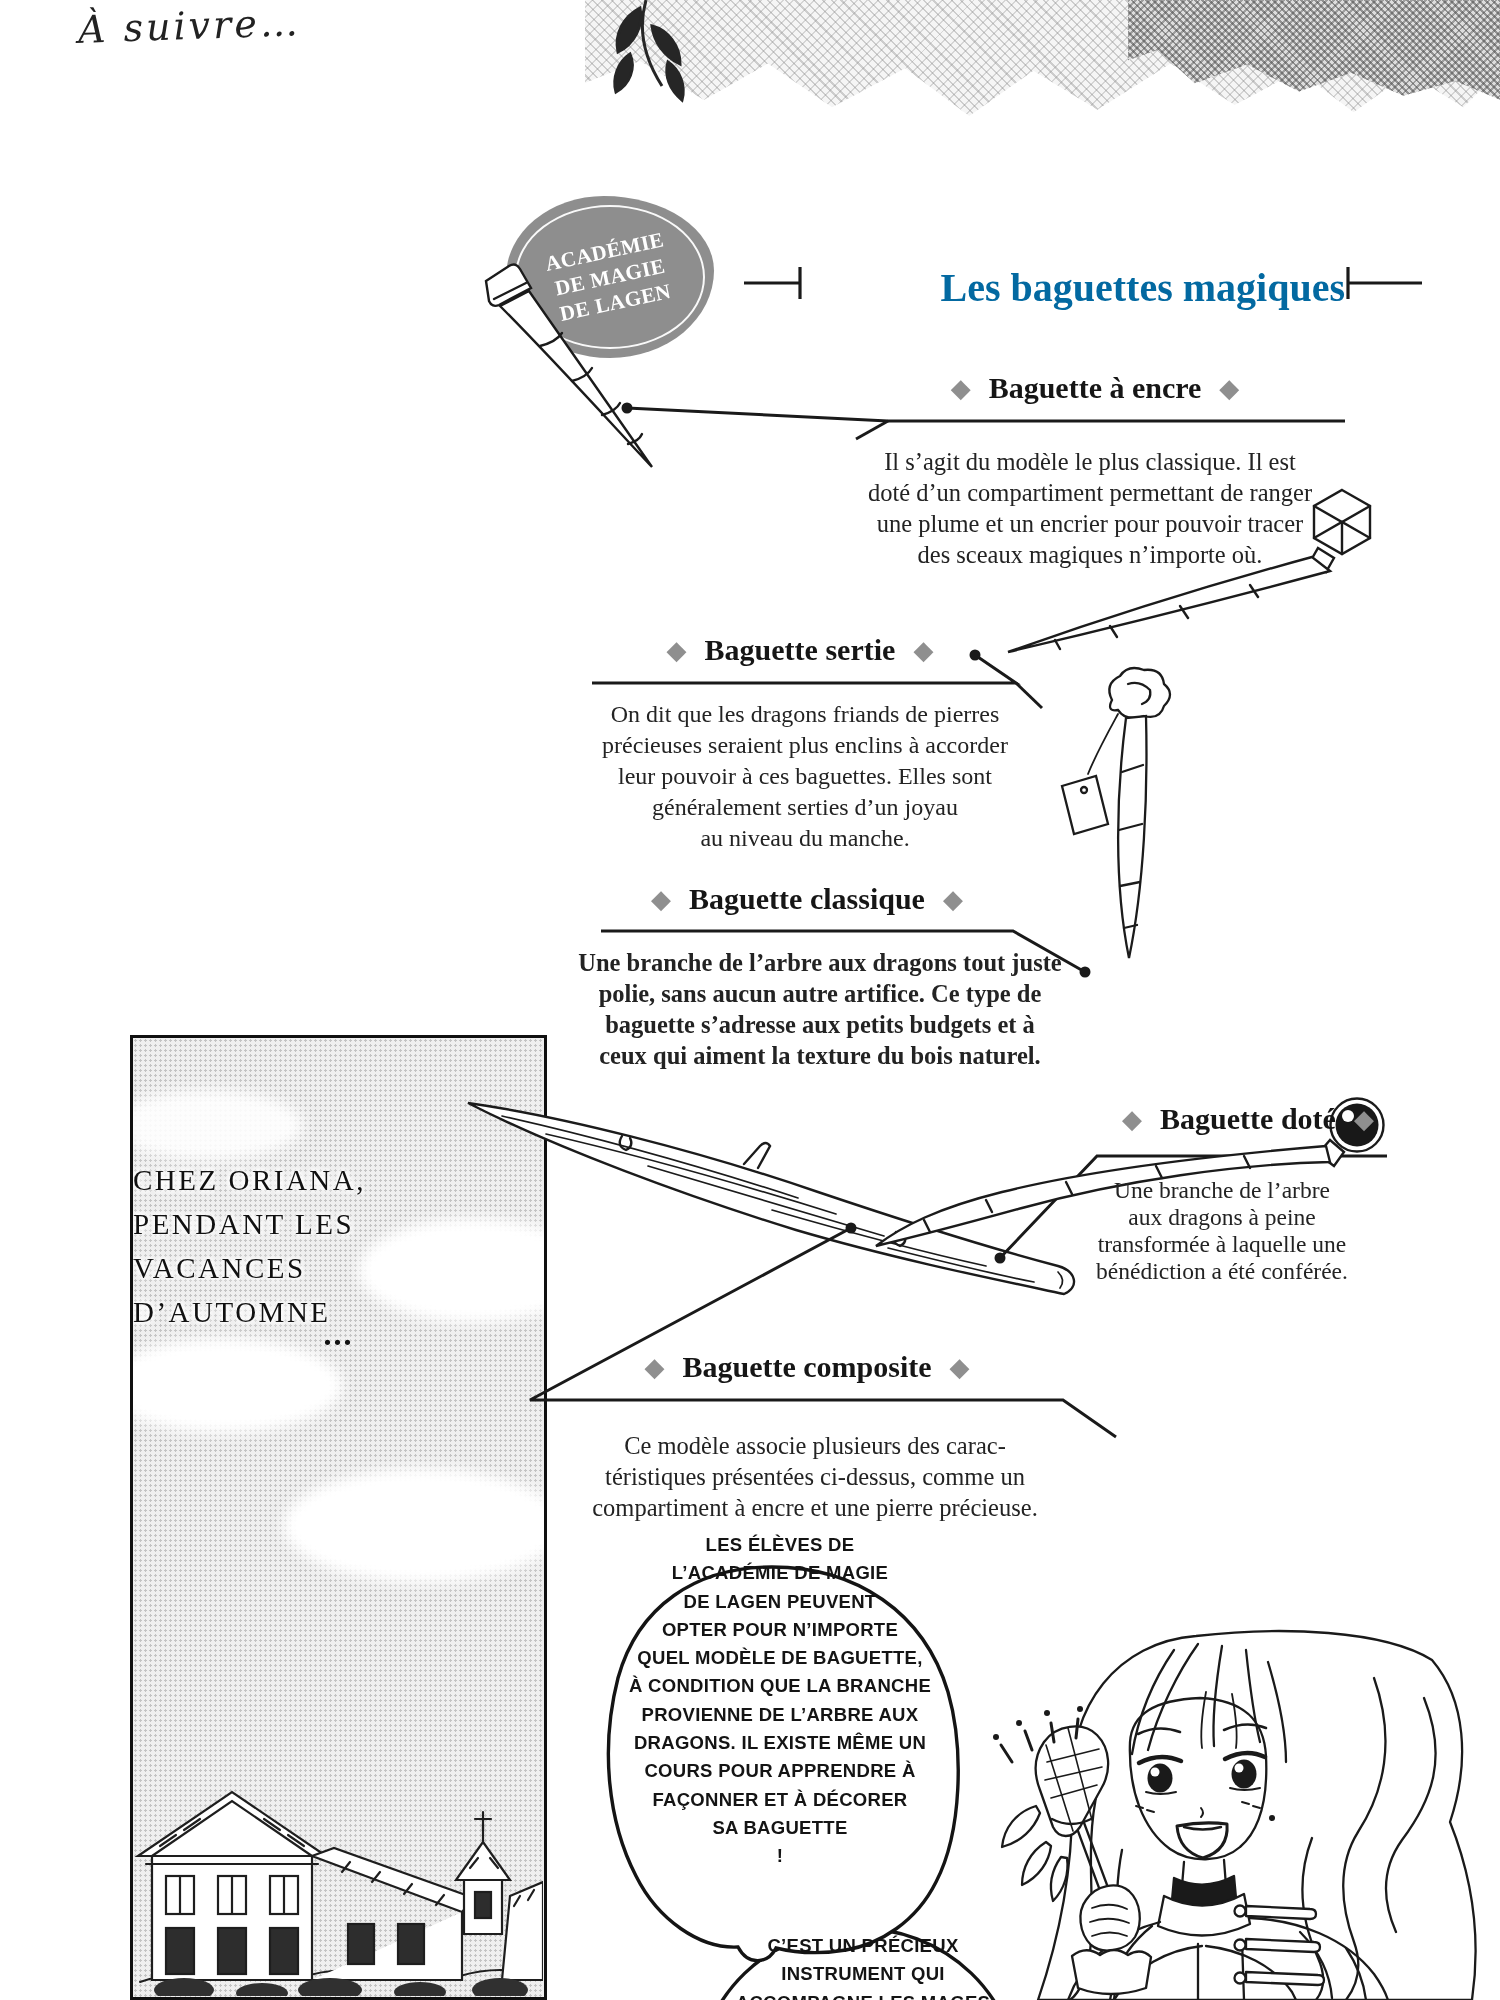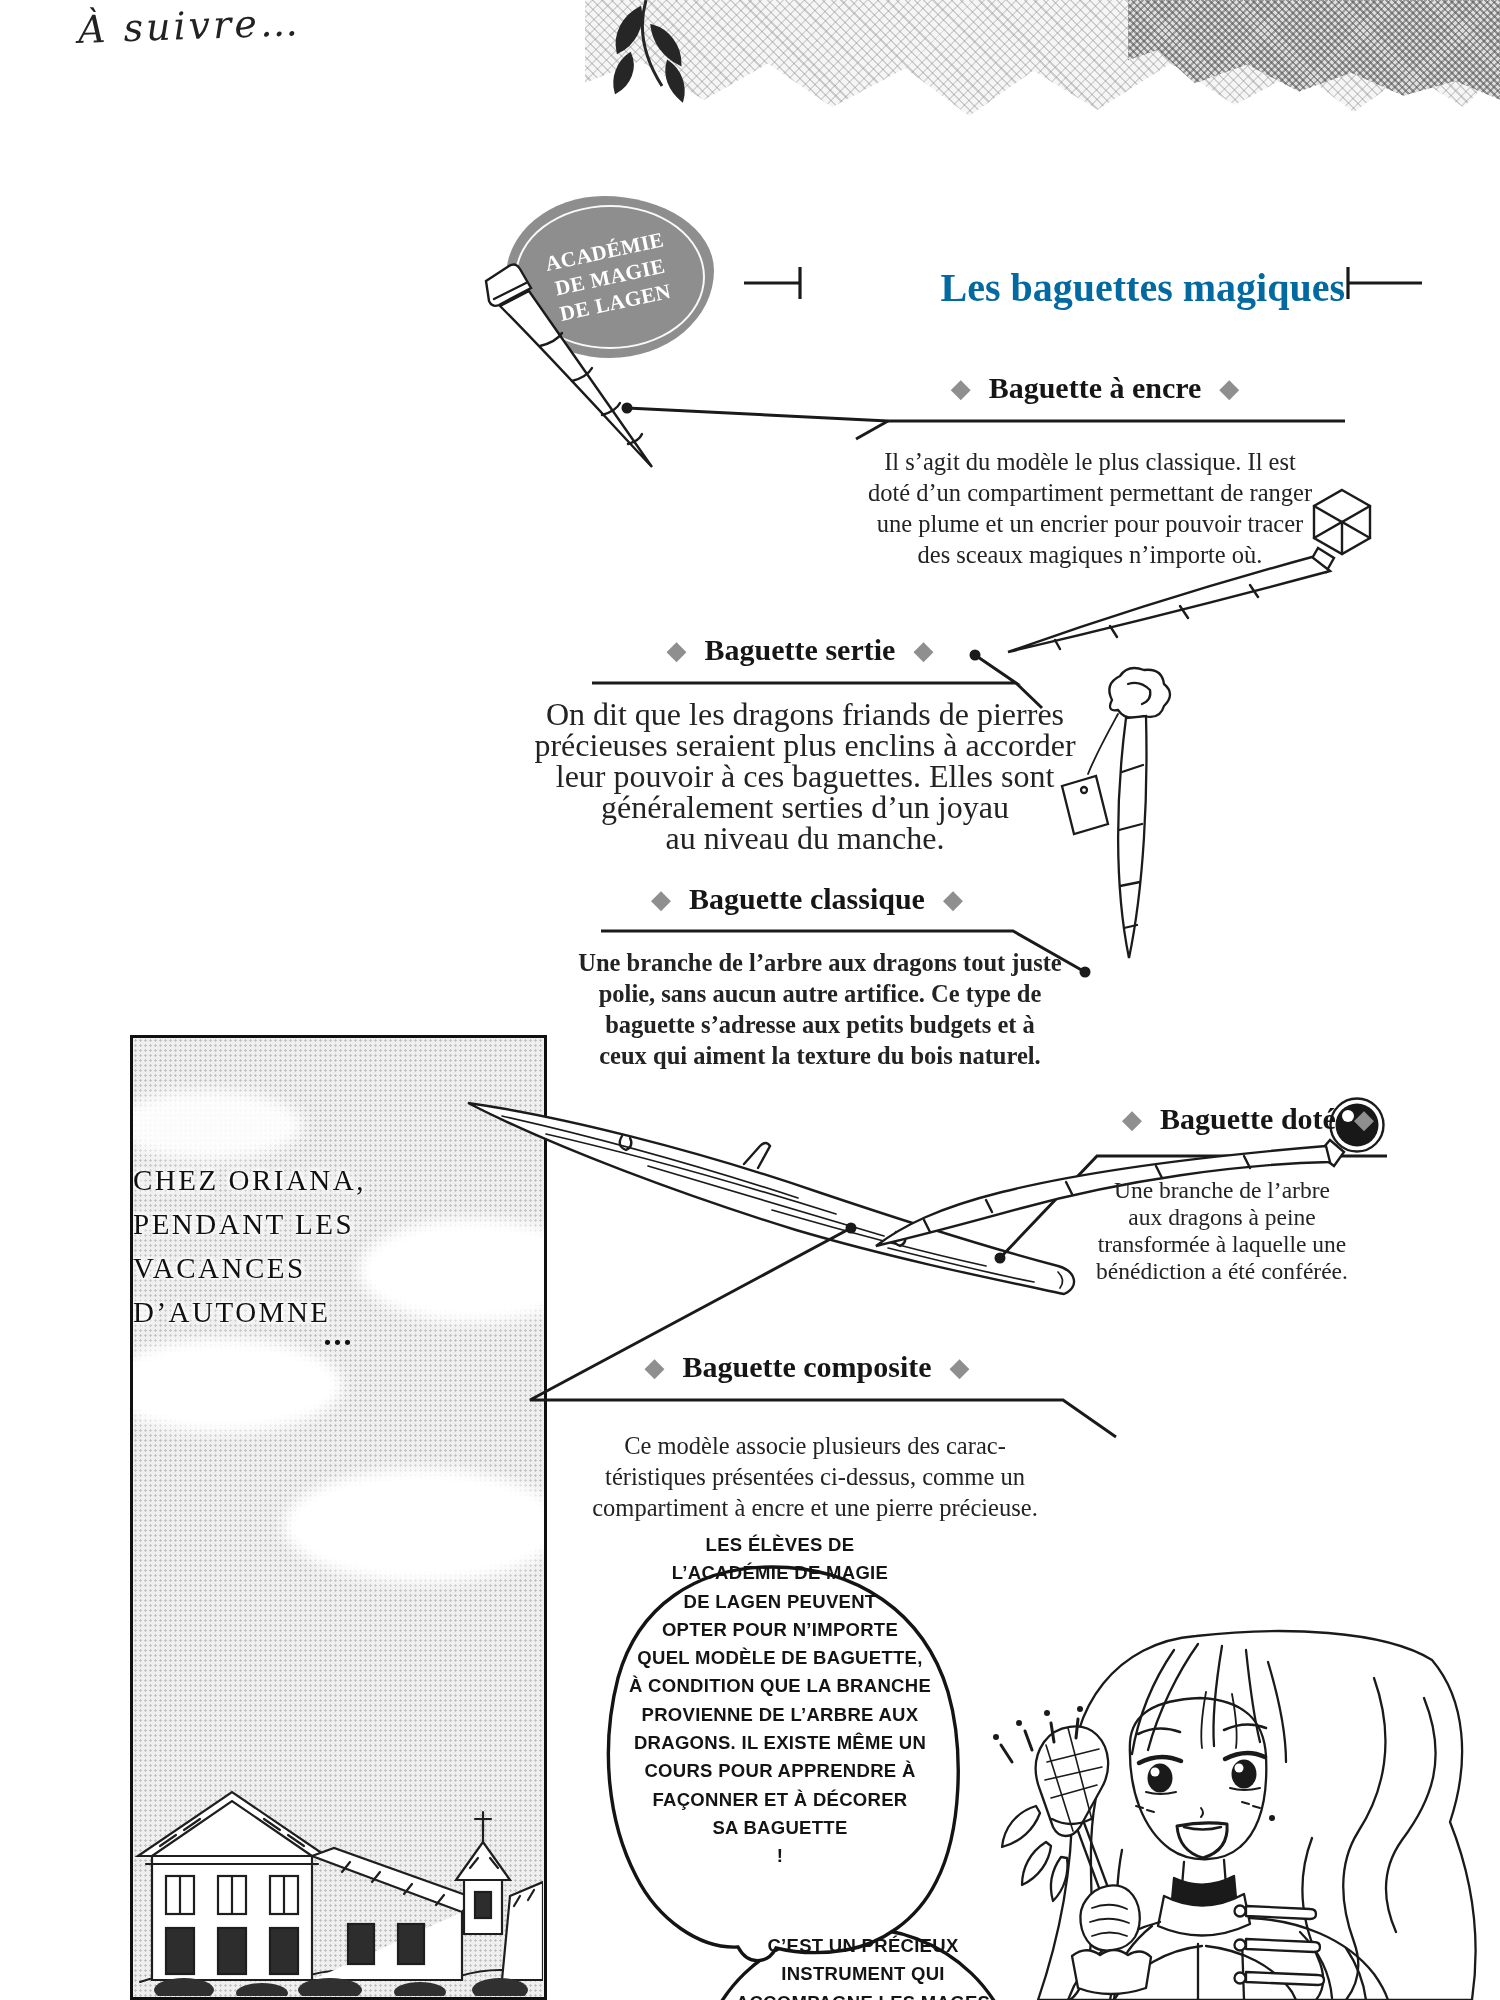--- a/index.html
+++ b/index.html
@@ -34,21 +34,21 @@
     font:bold 40px "Liberation Serif",serif;color:#0369a1;}
 
   .sec-heading{display:flex;align-items:center;justify-content:center;gap:18px;
     font:bold 30px "Liberation Serif",serif;color:#161616;}
   .diamond{font-size:26px;line-height:1;color:#8f8f8f;font-family:"DejaVu Sans",sans-serif;}
   .sec-body{text-align:center;white-space:pre-line;color:#232323;
     font:24.5px/31px "Liberation Serif",serif;}
   #h-encre{left:845px;top:371px;width:500px;}
   #b-encre{left:725px;top:446px;width:730px;}
   #h-sertie{left:550px;top:633px;width:500px;}
-  #b-sertie{left:475px;top:699px;width:660px;font-size:32px;}
+  #b-sertie{left:475px;top:699px;width:660px;font-size:24px;}
   #h-naturelle{left:557px;top:882px;width:500px;}
   #b-naturelle{left:460px;top:947px;width:720px;font-weight:bold;}
   #h-benie{left:998px;top:1102px;width:500px;}
   #b-benie{left:1040px;top:1177px;width:364px;font:23.5px/27px "Liberation Serif",serif;text-align:center;}
   #h-composite{left:557px;top:1350px;width:500px;}
   #b-composite{left:455px;top:1430px;width:720px;}
 
   
   #panel{left:130px;top:1035px;width:417px;height:965px;border:3.5px solid #101010;
     box-sizing:border-box;overflow:hidden;

